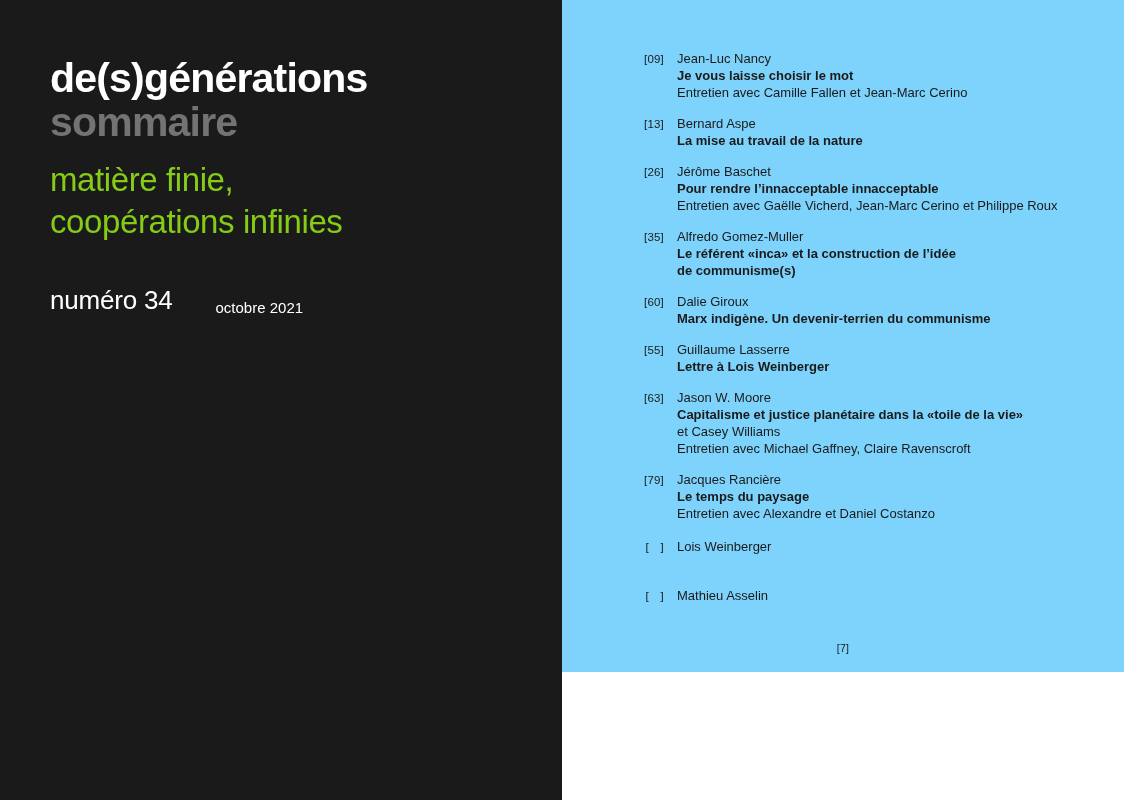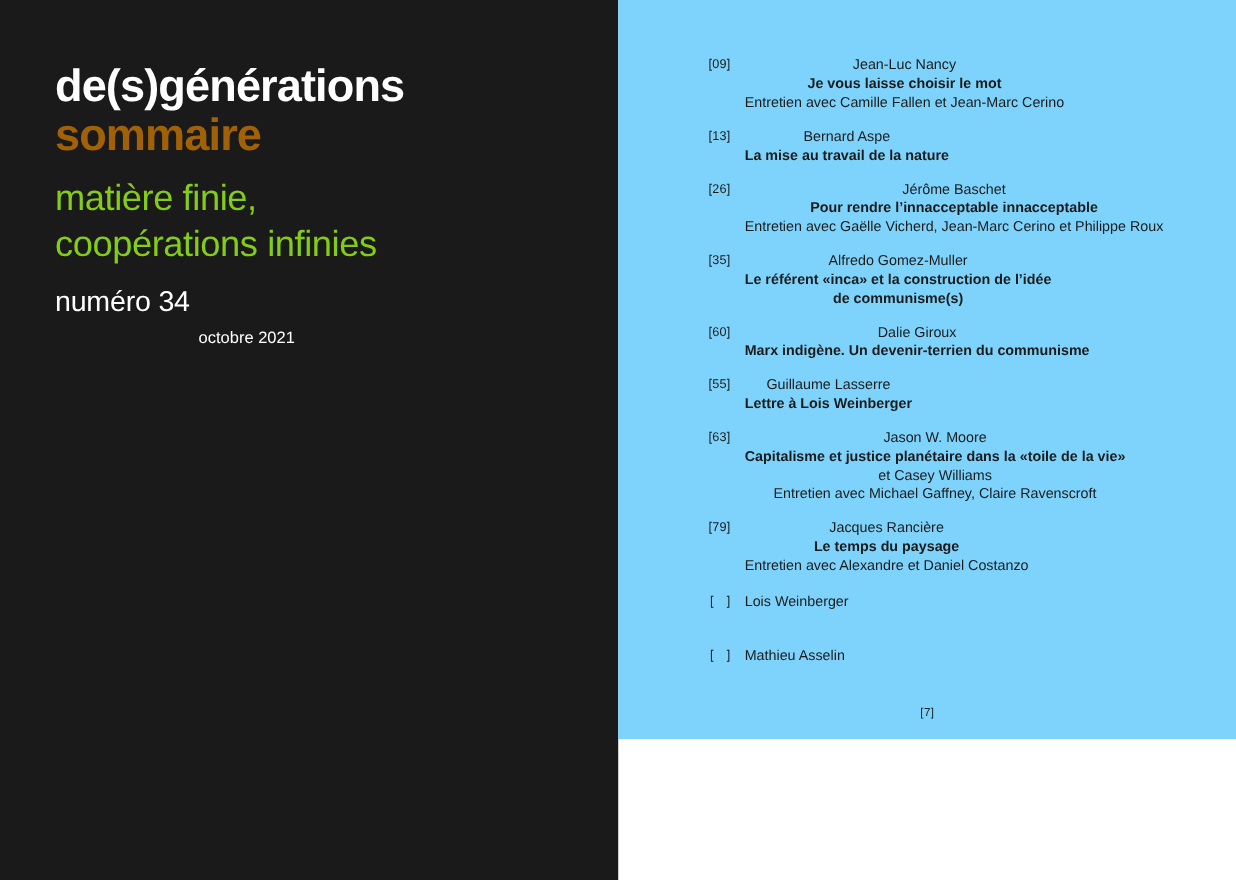--- a/index.html
+++ b/index.html
@@ -31,39 +31,40 @@
   }
   .title-main {
     color: #ffffff;
     font-size: 41px;
     font-weight: bold;
     letter-spacing: -0.8px;
     line-height: 1.08;
     margin: 0;
   }
   .title-sub {
-    color: #a16207;
+    color: #737373;
     font-size: 41px;
     font-weight: bold;
     letter-spacing: -0.8px;
     line-height: 1.08;
     margin: 0 0 14px 0;
   }
   .theme-line {
     color: #84cc16;
     font-size: 33px;
     font-weight: 300;
     letter-spacing: -0.4px;
     line-height: 1.28;
     margin: 0;
   }
   .issue-row {
     margin-top: 16px;
     display: flex;
-    align-items: flex-start;
+    align-items: flex-end;
+    gap: 35px;
   }
   .issue-number {
     color: #ffffff;
     font-size: 26px;
     font-weight: 300;
     letter-spacing: -0.2px;
   }
   .issue-date {
     color: #ffffff;
     font-size: 15px;
@@ -99,21 +100,20 @@
     flex: 0 0 34px;
     text-align: right;
     color: #1a1a1a;
     font-size: 11.5px;
     line-height: 17px;
     padding-top: 1px;
     letter-spacing: 0.2px;
   }
   .entry-body {
     padding-left: 13px;
-    text-align: center;
   }
   .entry-author {
     color: #1a1a1a;
     font-size: 13px;
     line-height: 17px;
     font-weight: 400;
   }
   .entry-title {
     color: #1a1a1a;
     font-size: 13px;

